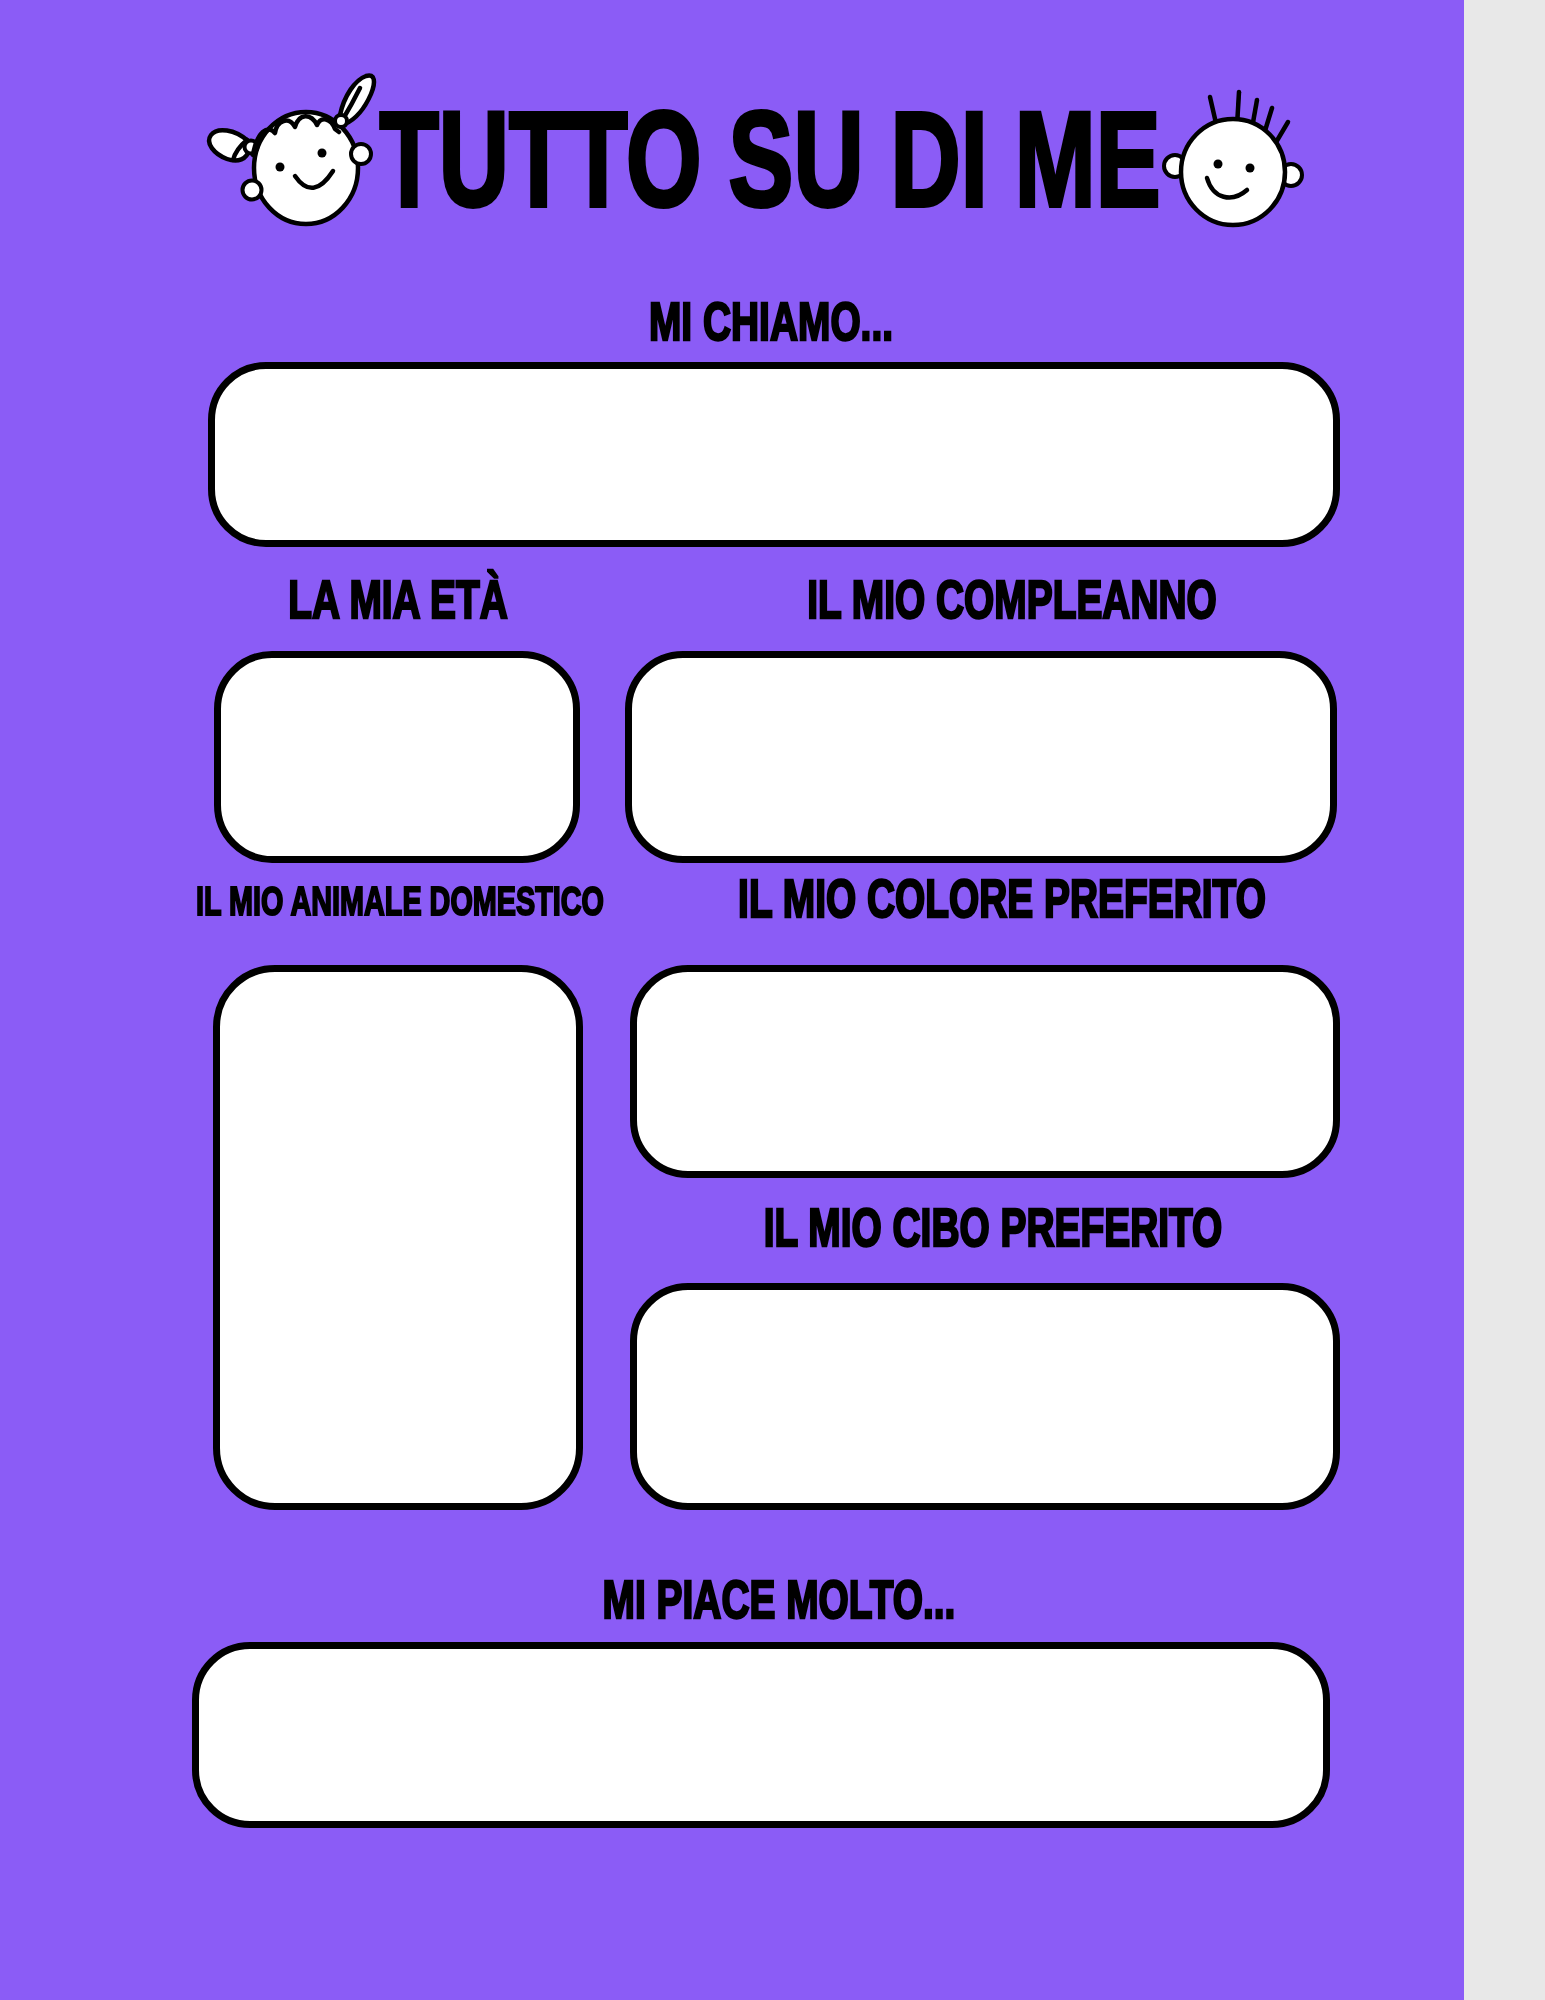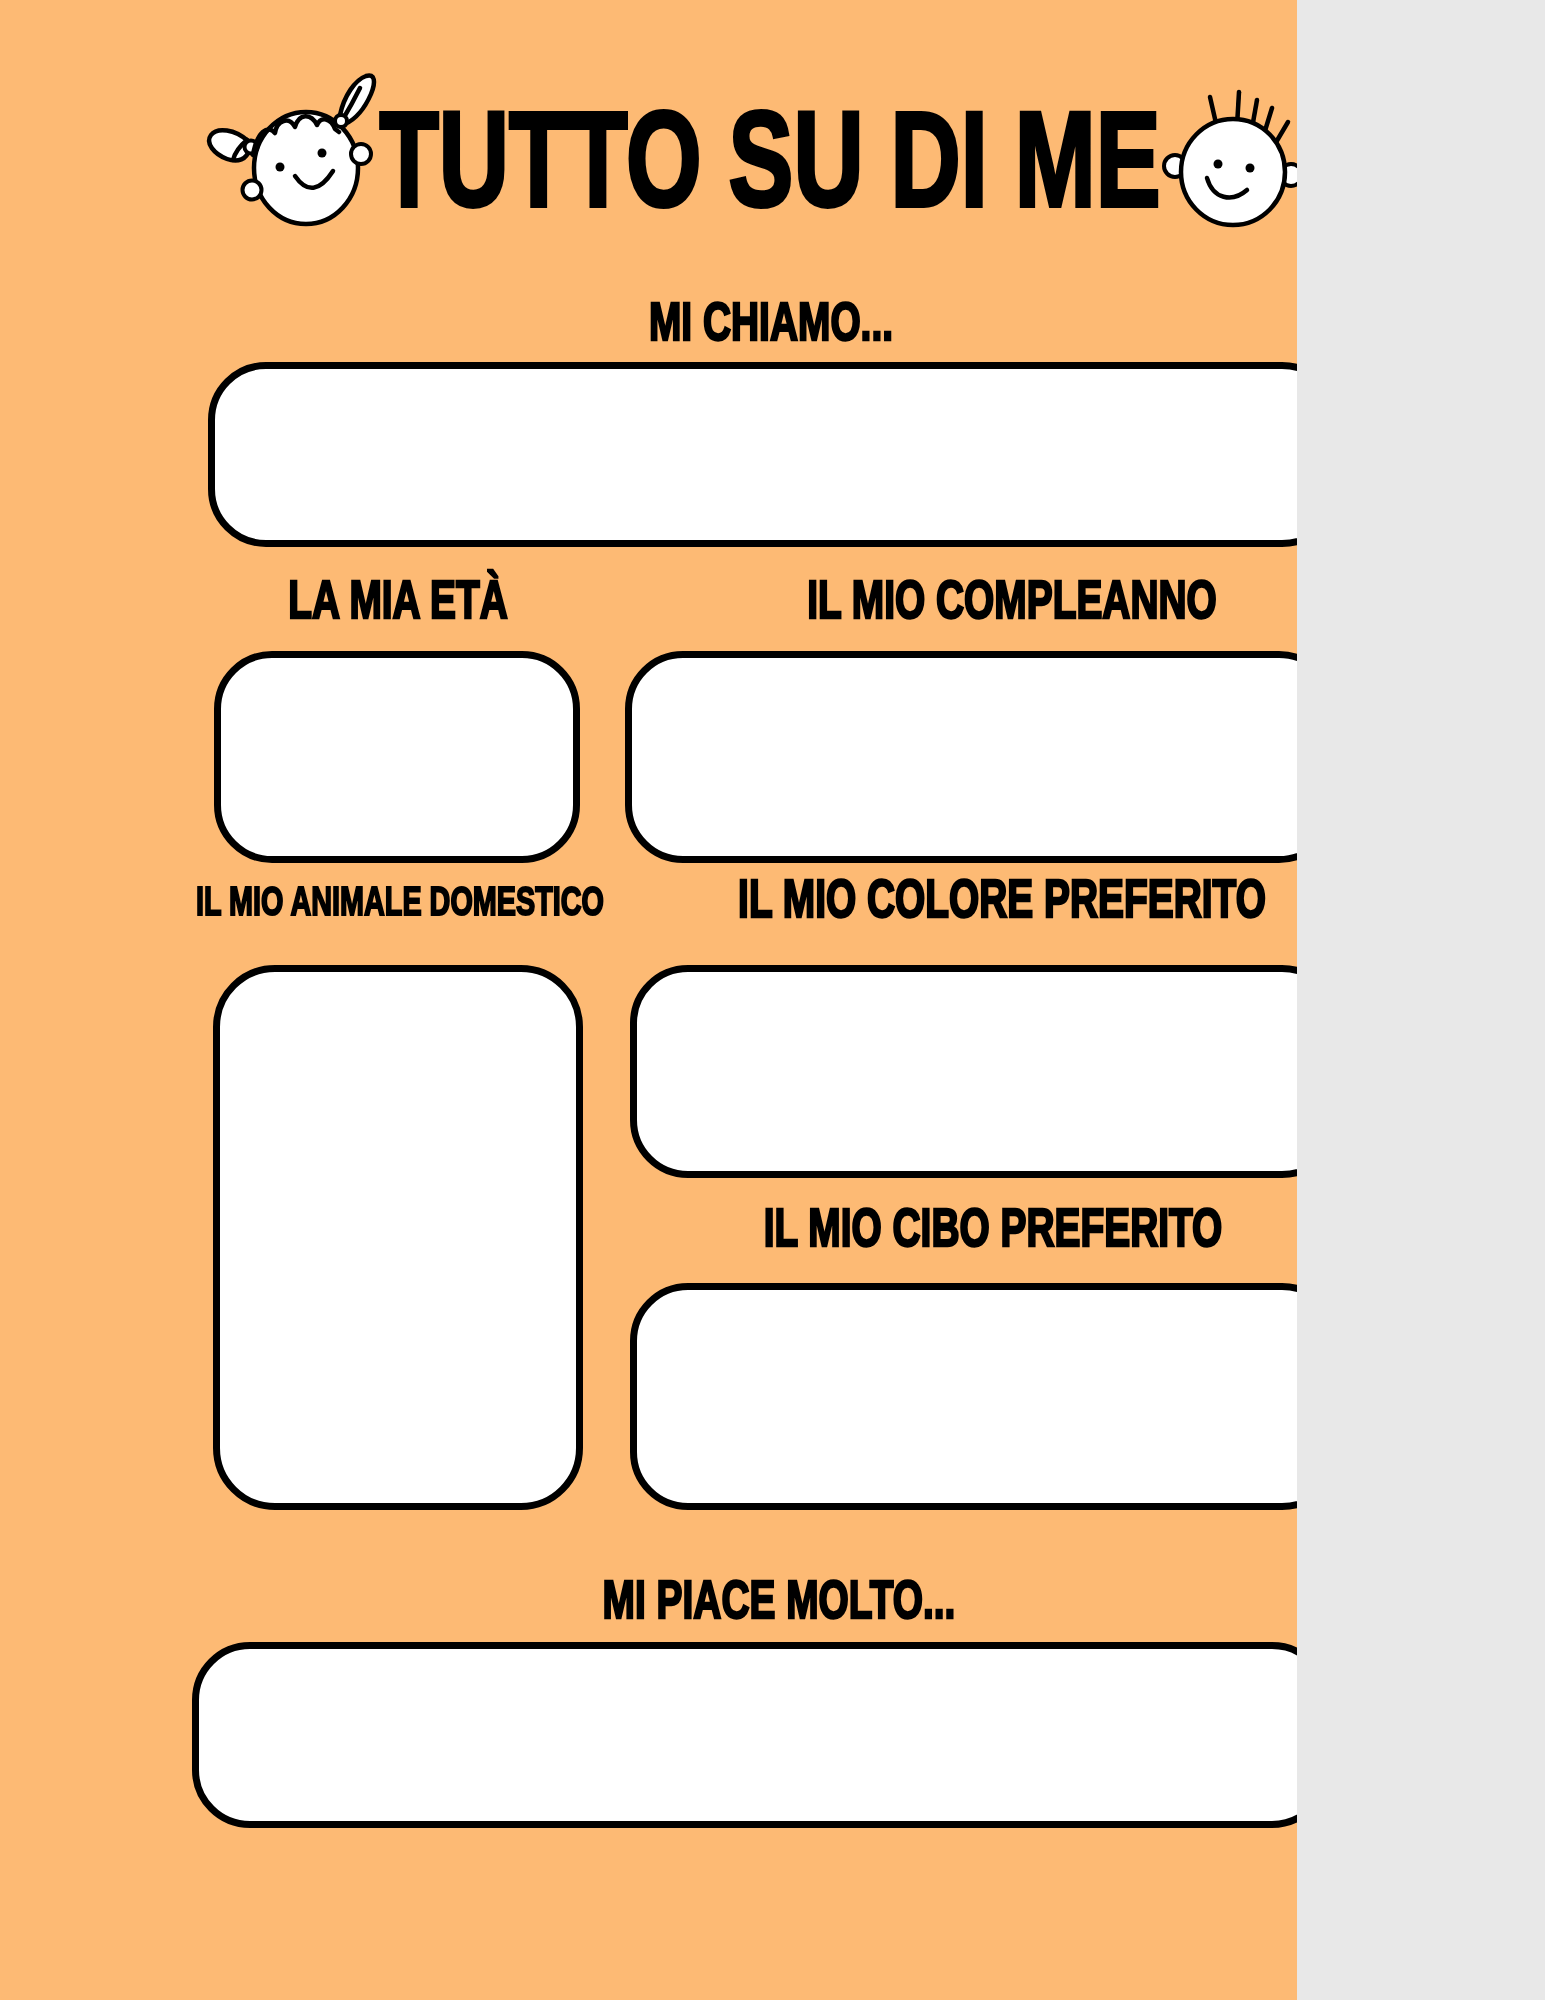--- a/index.html
+++ b/index.html
@@ -1,20 +1,20 @@
 <!DOCTYPE html>
 <html><head>
 <meta charset="utf-8">
 <style>
   html, body { margin: 0; padding: 0; background: #e8e8e8; }
   .page {
     position: relative;
-    width: 1297px;
+    width: 1464px;
     height: 2000px;
-    background: #fdba74;
+    background: #8b5cf6;
     overflow: hidden;
     font-family: "Liberation Sans", sans-serif;
     color: #000;
   }
 
   
   .title {
     position: absolute;
     left: 770px;
     top: 92px;

